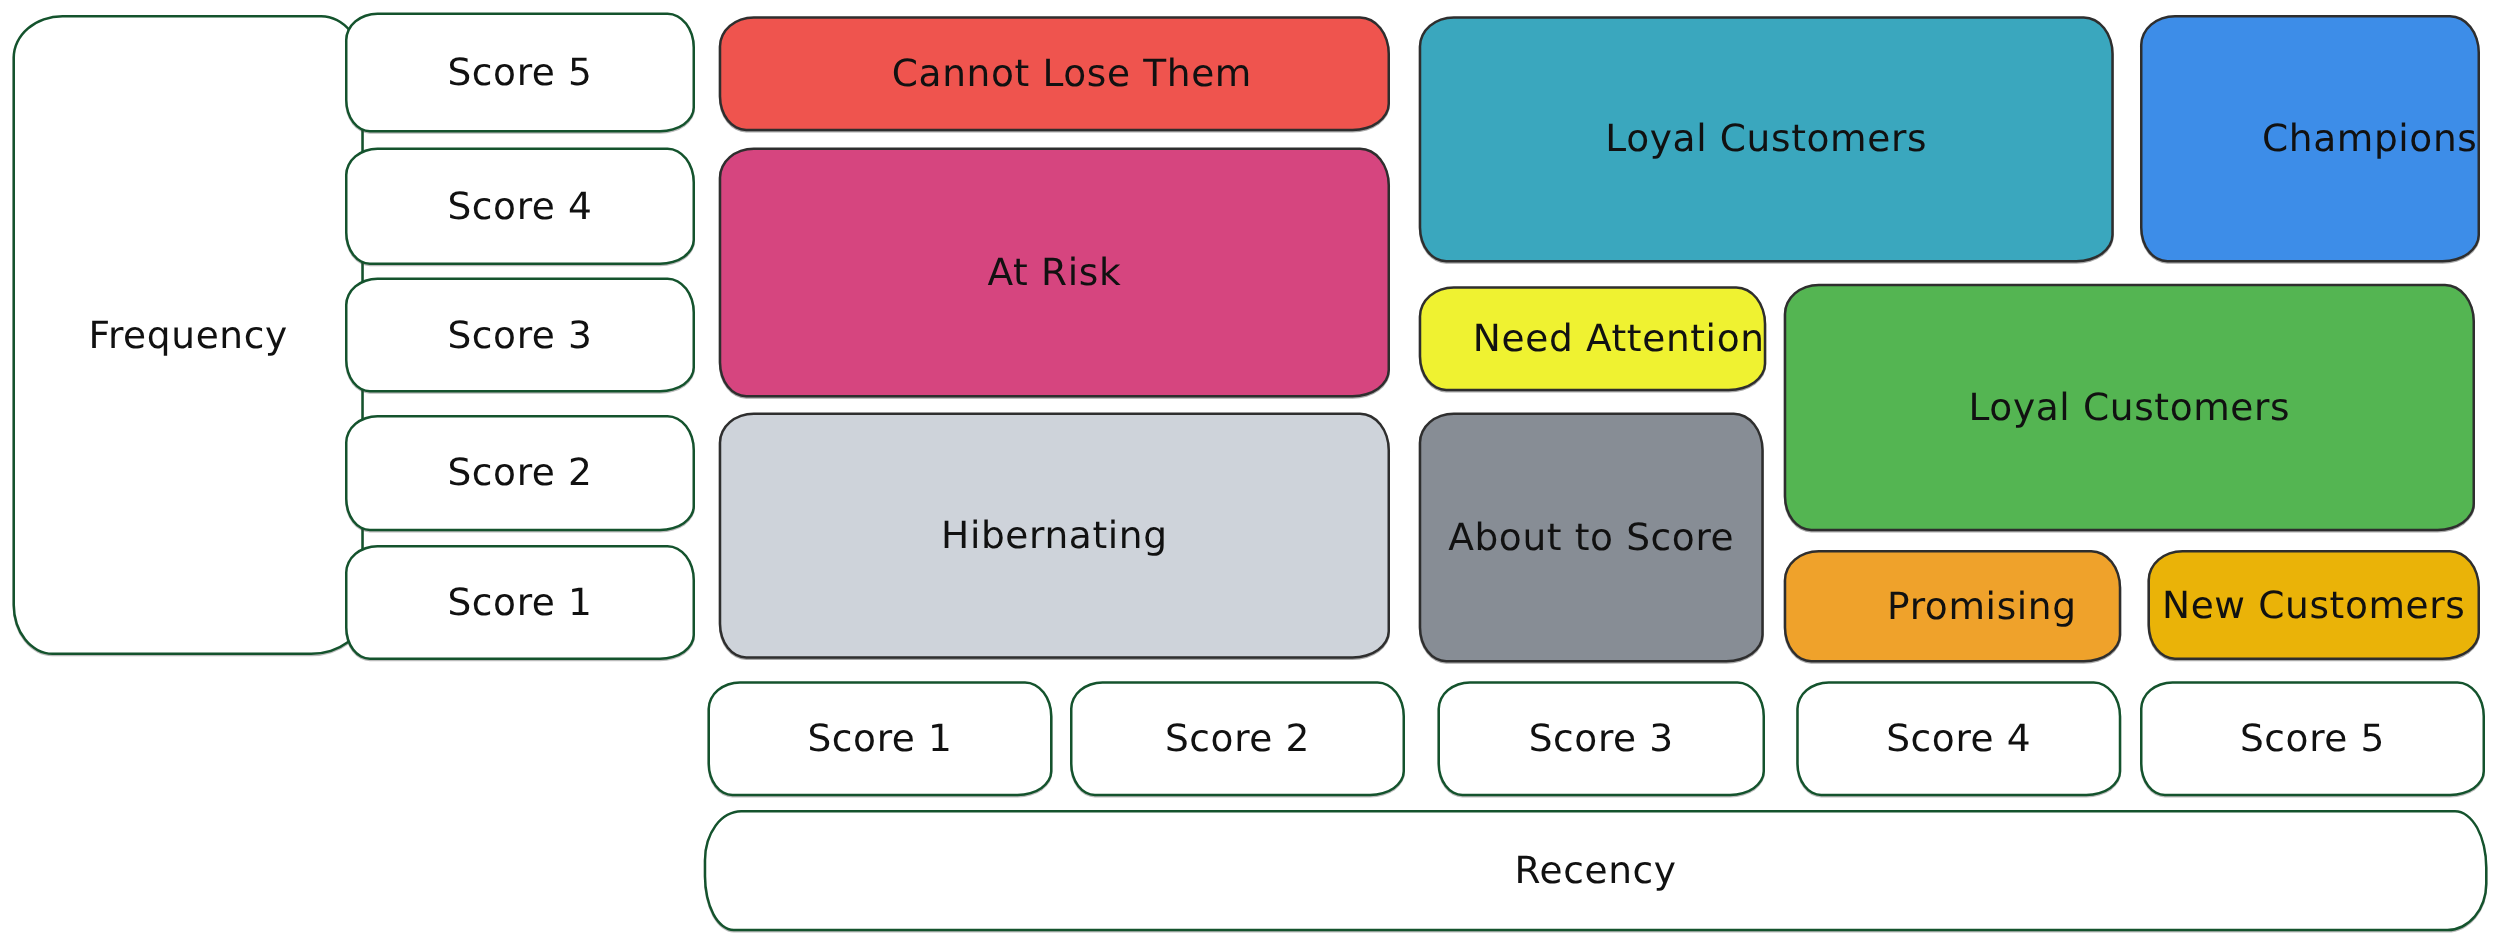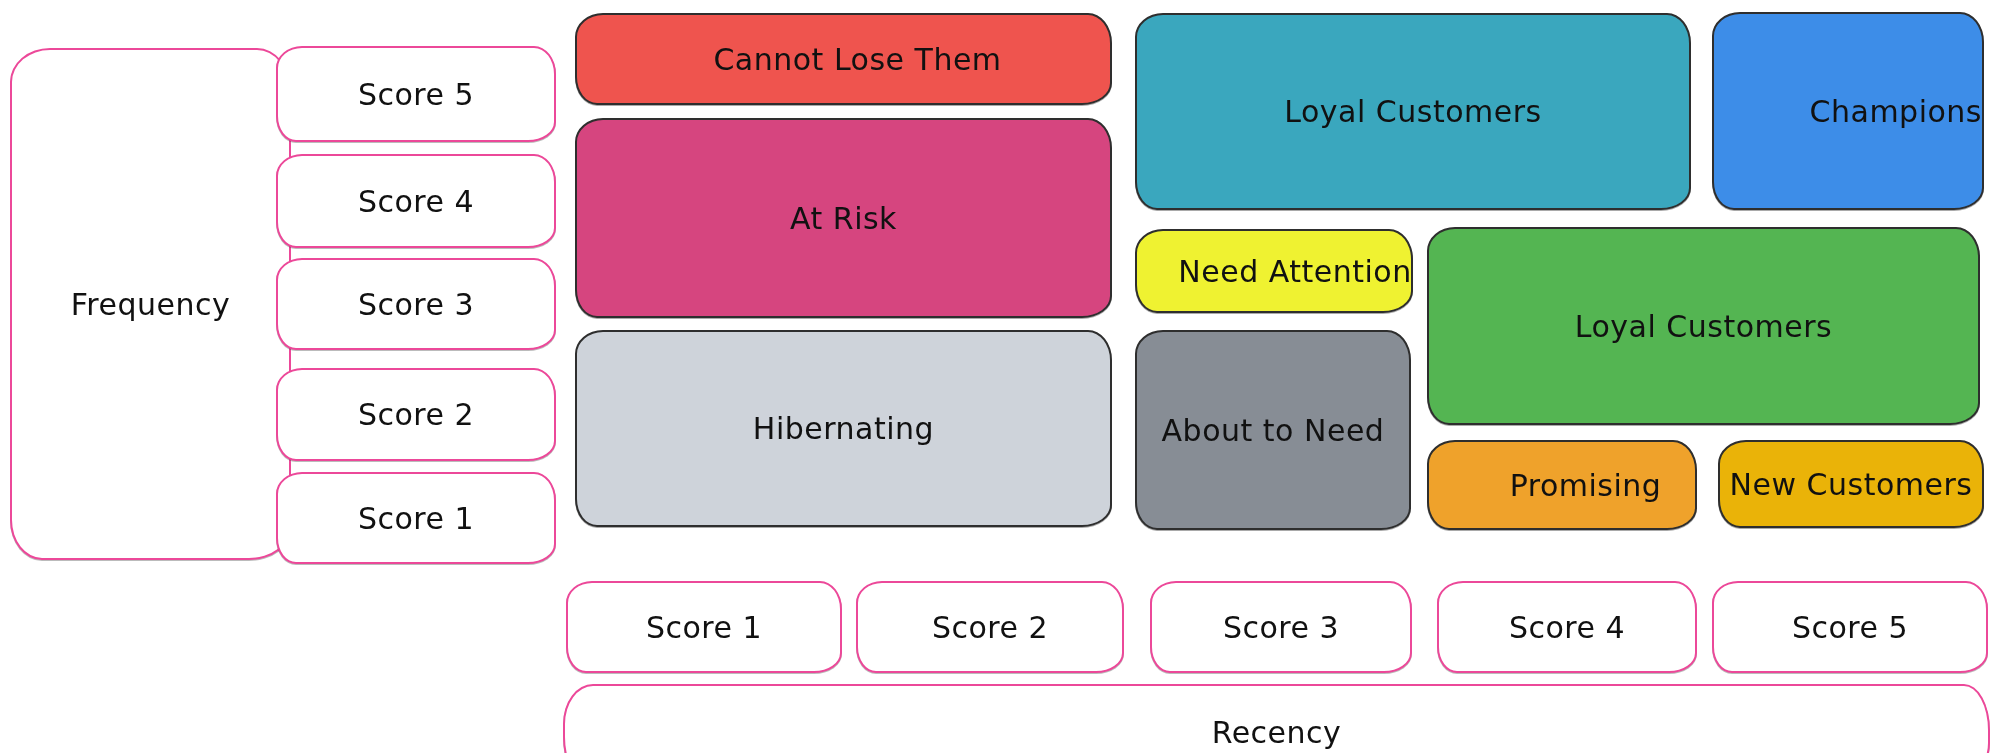--- a/index.html
+++ b/index.html
@@ -24,24 +24,23 @@
     box-sizing: border-box;
     text-align: center;
     letter-spacing: 0.5px;
     font-size: 30px;
     line-height: 1.1;
     white-space: nowrap;
   }
   
   .whitebox {
     background: #ffffff;
-    border: 2px solid #ec4899;
+    border: 2px solid #14532d;
     border-radius: 26px 22px 28px 20px / 22px 28px 20px 26px;
     box-shadow: 0 1px 0 rgba(60,60,60,0.35);
-    margin-top: 36px;
   }
   
   .segment {
     border: 2.5px solid #2e2e2e;
     border-radius: 28px 24px 30px 22px / 24px 30px 22px 28px;
     box-shadow: 0 1px 0 rgba(40,40,40,0.4);
     font-size: 30px;
   }
 
   
@@ -108,21 +107,21 @@
   <div class="box segment seg-loyal-top" style="background-color: rgb(58, 167, 190);">
     <span>Loyal Customers</span>
   </div>
   <div class="box segment seg-champions" style="background-color: rgb(61, 141, 232);">
     <span>Champions</span>
   </div>
   <div class="box segment seg-need-attn" style="background-color: rgb(239, 242, 49);">
     <span>Need Attention</span>
   </div>
   <div class="box segment seg-about-sleep" style="background-color: rgb(135, 141, 149);">
-    <span>About to Need</span>
+    <span>About to Score</span>
   </div>
   <div class="box segment seg-loyal-mid" style="background-color: rgb(84, 181, 82);">
     <span>Loyal Customers</span>
   </div>
   <div class="box segment seg-promising" style="background-color: rgb(239, 162, 43);">
     <span>Promising</span>
   </div>
   <div class="box segment seg-new-cust" style="background-color: #eab308;">
     <span>New Customers</span>
   </div>

